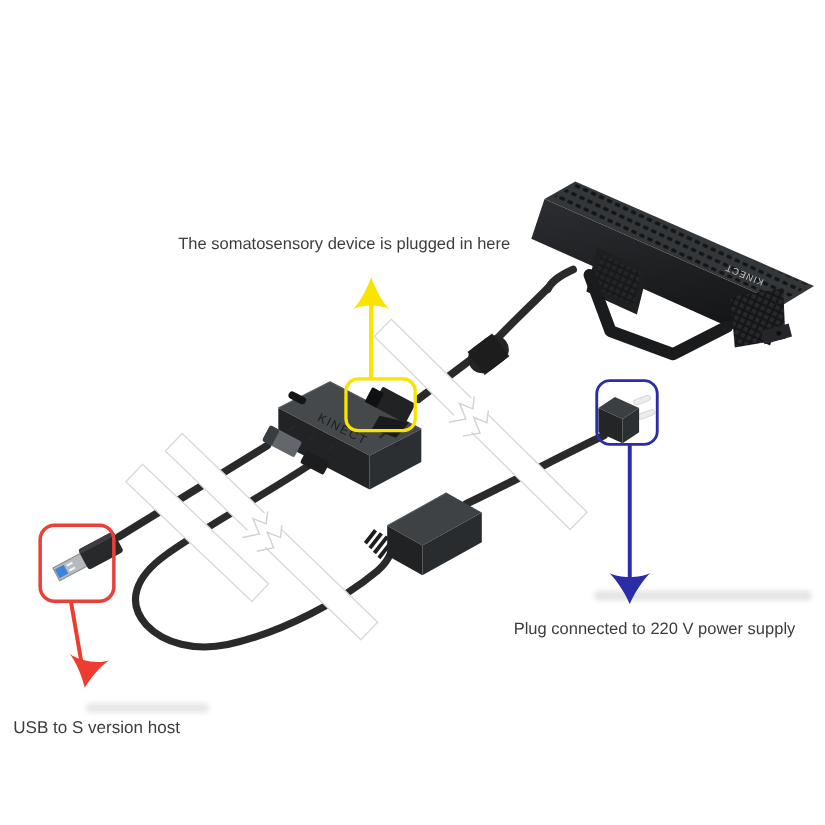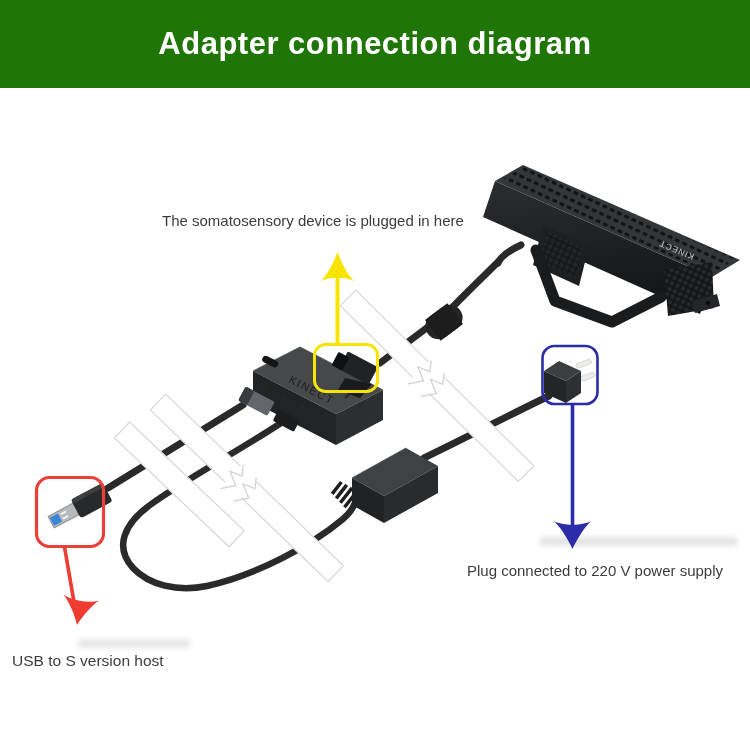--- a/index.html
+++ b/index.html
@@ -9,23 +9,20 @@
        display:flex;align-items:center;justify-content:center;}
   #hdr .t{color:#ffffff;font-size:31px;font-weight:bold;letter-spacing:.5px;}
   svg{position:absolute;left:0;top:0;}
   text{font-family:"Liberation Sans", sans-serif;}
 </style>
 </head>
 <body>
 
 <div id="stage">
 
-  <div id="hdr">
-    <div class="t">Adapter connection diagram</div>
-  </div>
 
   <svg width="750" height="750" viewBox="0 0 750 750">
     <defs>
       <linearGradient id="sensorFront" x1="0" y1="0" x2="0.2" y2="1">
         <stop offset="0" stop-color="#2b2d30"></stop>
           <stop offset="1" stop-color="#141517"></stop>
       </linearGradient>
       <pattern id="vents" width="8" height="8" patternUnits="userSpaceOnUse" patternTransform="rotate(25)">
         <rect x="1" y="2" width="5" height="3.2" rx="1" fill="#0e0f10"></rect>
       </pattern>

